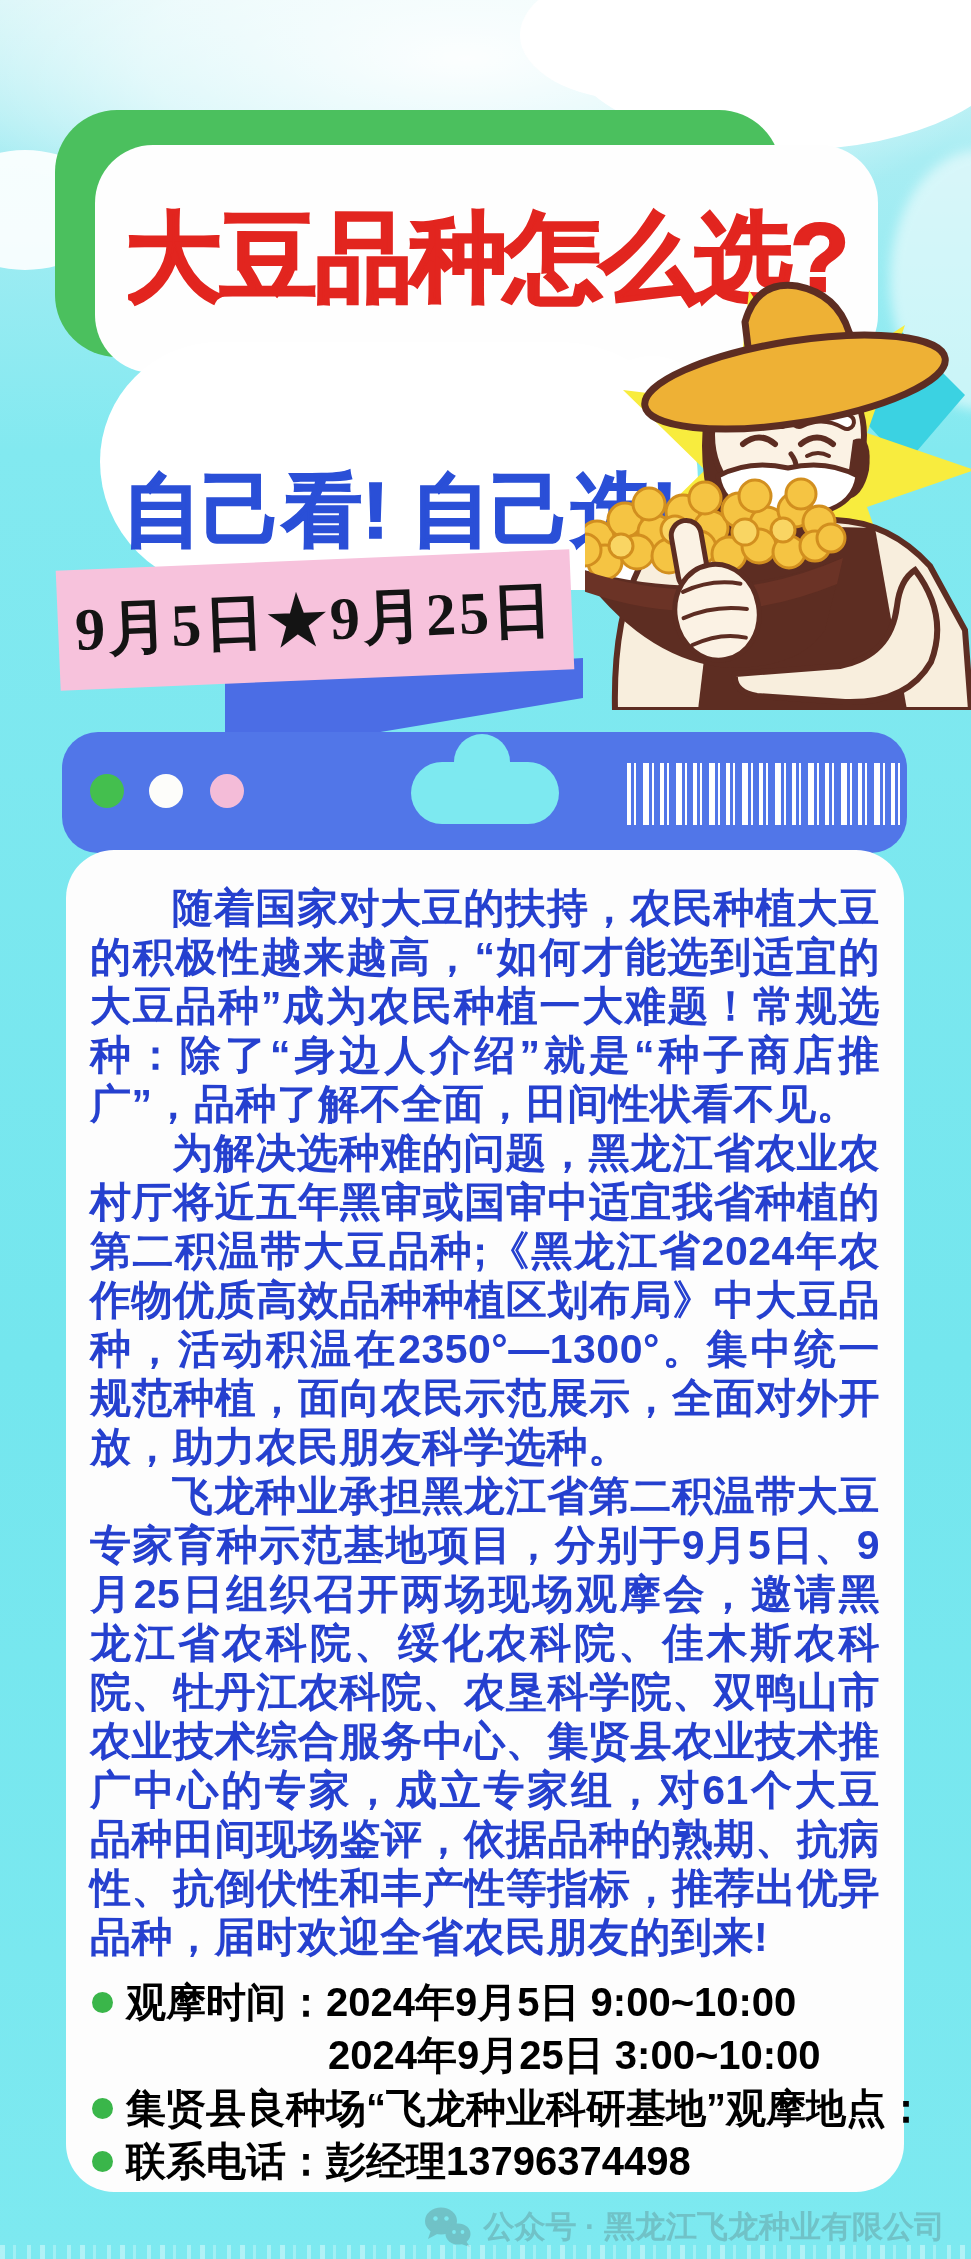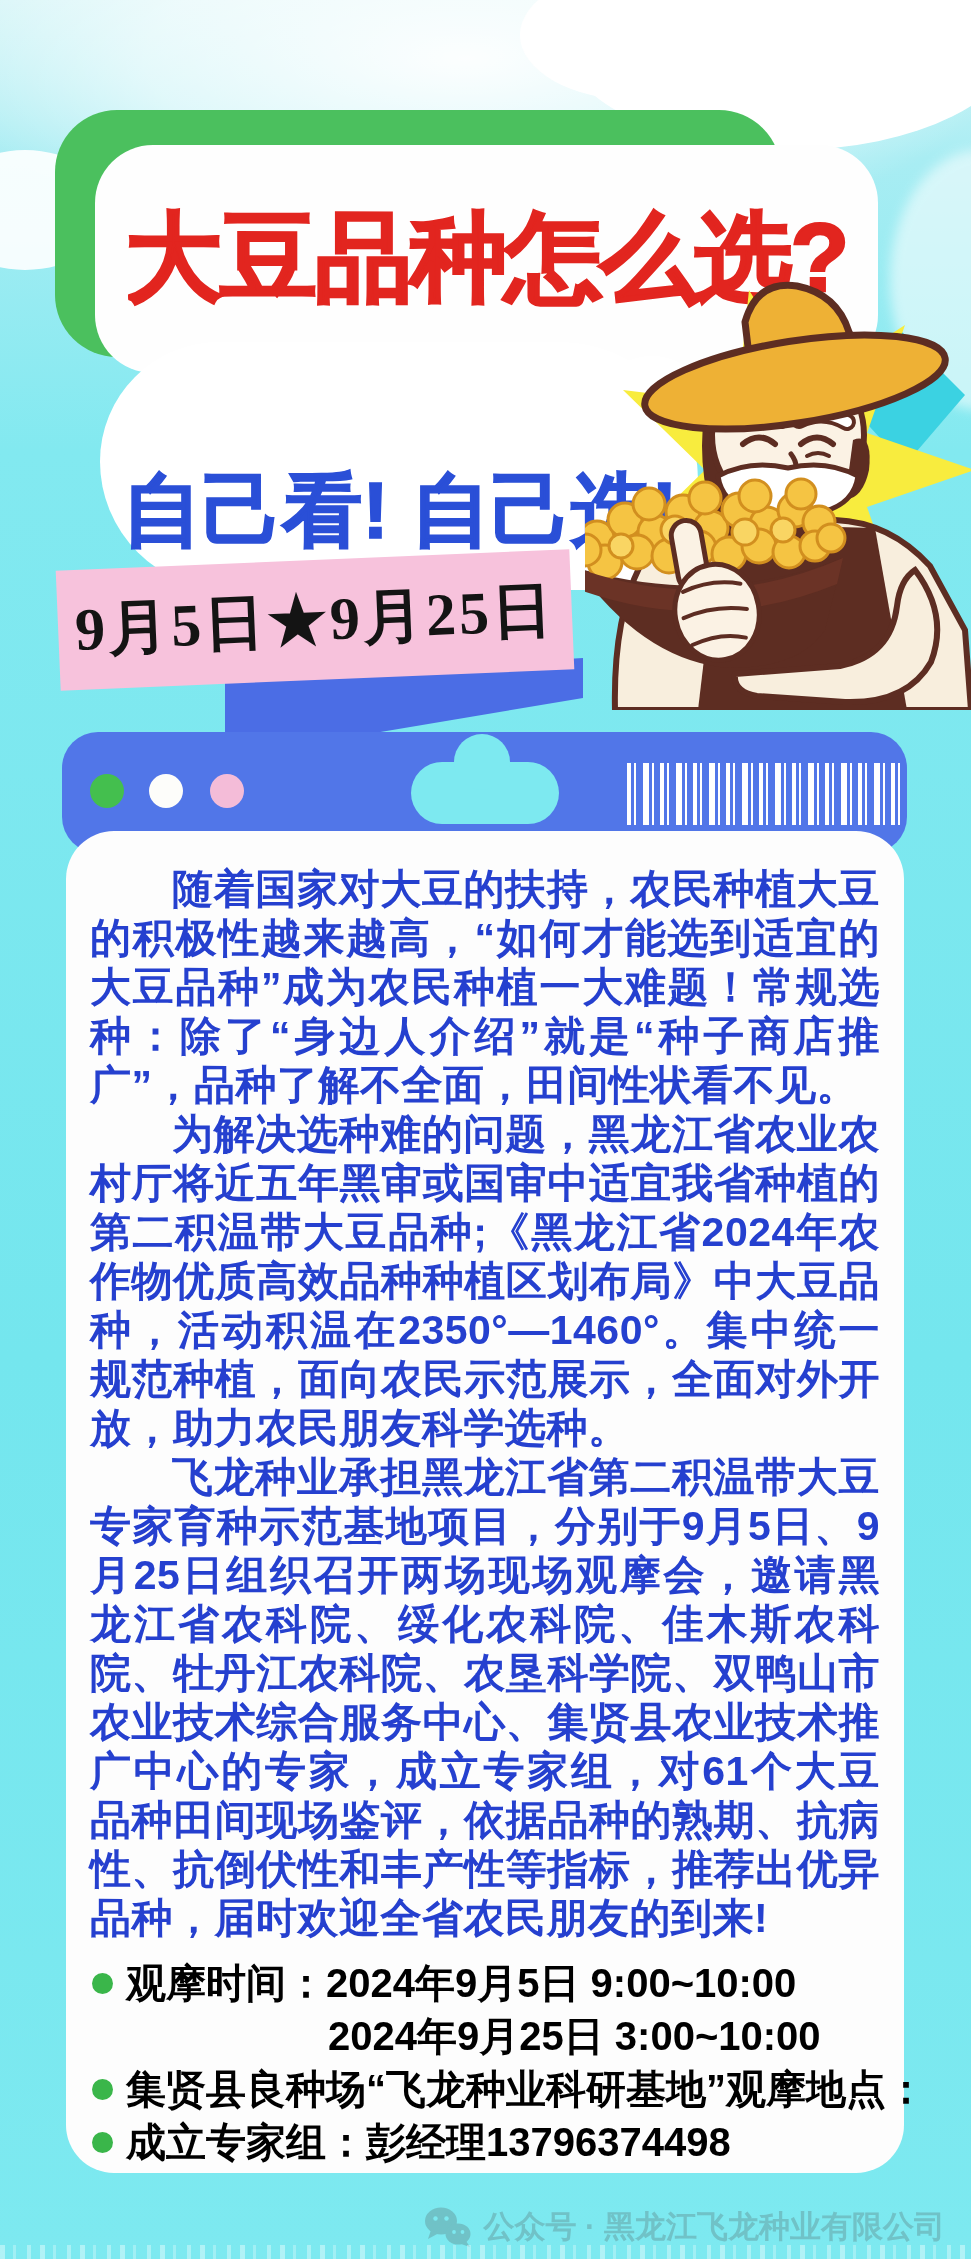--- a/index.html
+++ b/index.html
@@ -61,21 +61,21 @@
   .notch-bump{position:absolute;left:392px;top:2px;width:56px;height:56px;border-radius:50%;background:#7de9f0;}
   .barcode{
     position:absolute;left:565px;top:31px;width:273px;height:62px;
     background:repeating-linear-gradient(90deg,
       #ffffff 0 4px, rgba(255,255,255,0) 4px 7px,
       #ffffff 7px 9px, rgba(255,255,255,0) 9px 16px,
       #ffffff 16px 22px, rgba(255,255,255,0) 22px 25px,
       #ffffff 25px 27px, rgba(255,255,255,0) 27px 33px);
   }
   
-  .card{left:66px;top:831px;width:838px;height:1342px;border-radius:48px;background:#fdfdfd;}
+  .card{left:66px;top:850px;width:838px;height:1342px;border-radius:48px;background:#fdfdfd;}
   .card-inner{position:absolute;left:24px;top:34px;width:790px;}
   .para{
     margin:0;font-size:41px;line-height:49px;font-weight:bold;
     color:#2540cf;text-align:justify;text-indent:2em;
     letter-spacing:0.5px;
   }
   .info{margin-top:14px;font-size:40px;line-height:53px;font-weight:bold;color:#000000;}
   .info-row{display:flex;align-items:flex-start;white-space:nowrap;}
   .bullet{flex:0 0 auto;width:21px;height:21px;border-radius:50%;background:#3ab64a;margin:16px 13px 0 2px;}
   .info-cont{margin-left:238px;}
@@ -205,40 +205,40 @@
     <span class="dot dot-white"></span>
     <span class="dot dot-pink"></span>
     <span class="notch-pill"></span>
     <span class="notch-bump"></span>
     <span class="barcode"></span>
   </div>
 
   <div class="abs card">
     <div class="card-inner">
       <p class="para">随着国家对大豆的扶持，农民种植大豆的积极性越来越高，“如何才能选到适宜的大豆品种”成为农民种植一大难题！常规选种：除了“身边人介绍”就是“种子商店推广”，品种了解不全面，田间性状看不见。</p>
-      <p class="para">为解决选种难的问题，黑龙江省农业农村厅将近五年黑审或国审中适宜我省种植的第二积温带大豆品种;《黑龙江省2024年农作物优质高效品种种植区划布局》中大豆品种，活动积温在2350°—1460°。集中统一规范种植，面向农民示范展示，全面对外开放，助力农民朋友科学选种。</p>
+      <p class="para">为解决选种难的问题，黑龙江省农业农村厅将近五年黑审或国审中适宜我省种植的第二积温带大豆品种;《黑龙江省2024年农作物优质高效品种种植区划布局》中大豆品种，活动积温在2350°—1300°。集中统一规范种植，面向农民示范展示，全面对外开放，助力农民朋友科学选种。</p>
       <p class="para">飞龙种业承担黑龙江省第二积温带大豆专家育种示范基地项目，分别于9月5日、9月25日组织召开两场现场观摩会，邀请黑龙江省农科院、绥化农科院、佳木斯农科院、牡丹江农科院、农垦科学院、双鸭山市农业技术综合服务中心、集贤县农业技术推广中心的专家，成立专家组，对61个大豆品种田间现场鉴评，依据品种的熟期、抗病性、抗倒伏性和丰产性等指标，推荐出优异品种，届时欢迎全省农民朋友的到来!</p>
 
       <div class="info">
         <div class="info-row">
           <span class="bullet"></span>
           <span>观摩时间：</span>
             <span>2024年9月5日  9:00~10:00</span>
         </div>
         <div class="info-row">
           <span class="info-cont">2024年9月25日  3:00~10:00</span>
         </div>
         <div class="info-row">
           <span class="bullet"></span>
           <span>集贤县良种场“飞龙种业科研基地”</span>
             <span>观摩地点：</span>
         </div>
         <div class="info-row">
           <span class="bullet"></span>
-          <span>成立专家组：</span>
+          <span>联系电话：</span>
             <span>彭经理13796374498</span>
         </div>
       </div>
     </div>
   </div>
 
   <div class="abs footer">
     <svg width="50" height="42" viewBox="0 0 50 42">
       <ellipse cx="18" cy="15" rx="16" ry="13.5" fill="#70c2c7"></ellipse>
       <polygon points="8,24 5,33 16,27" fill="#70c2c7"></polygon>

